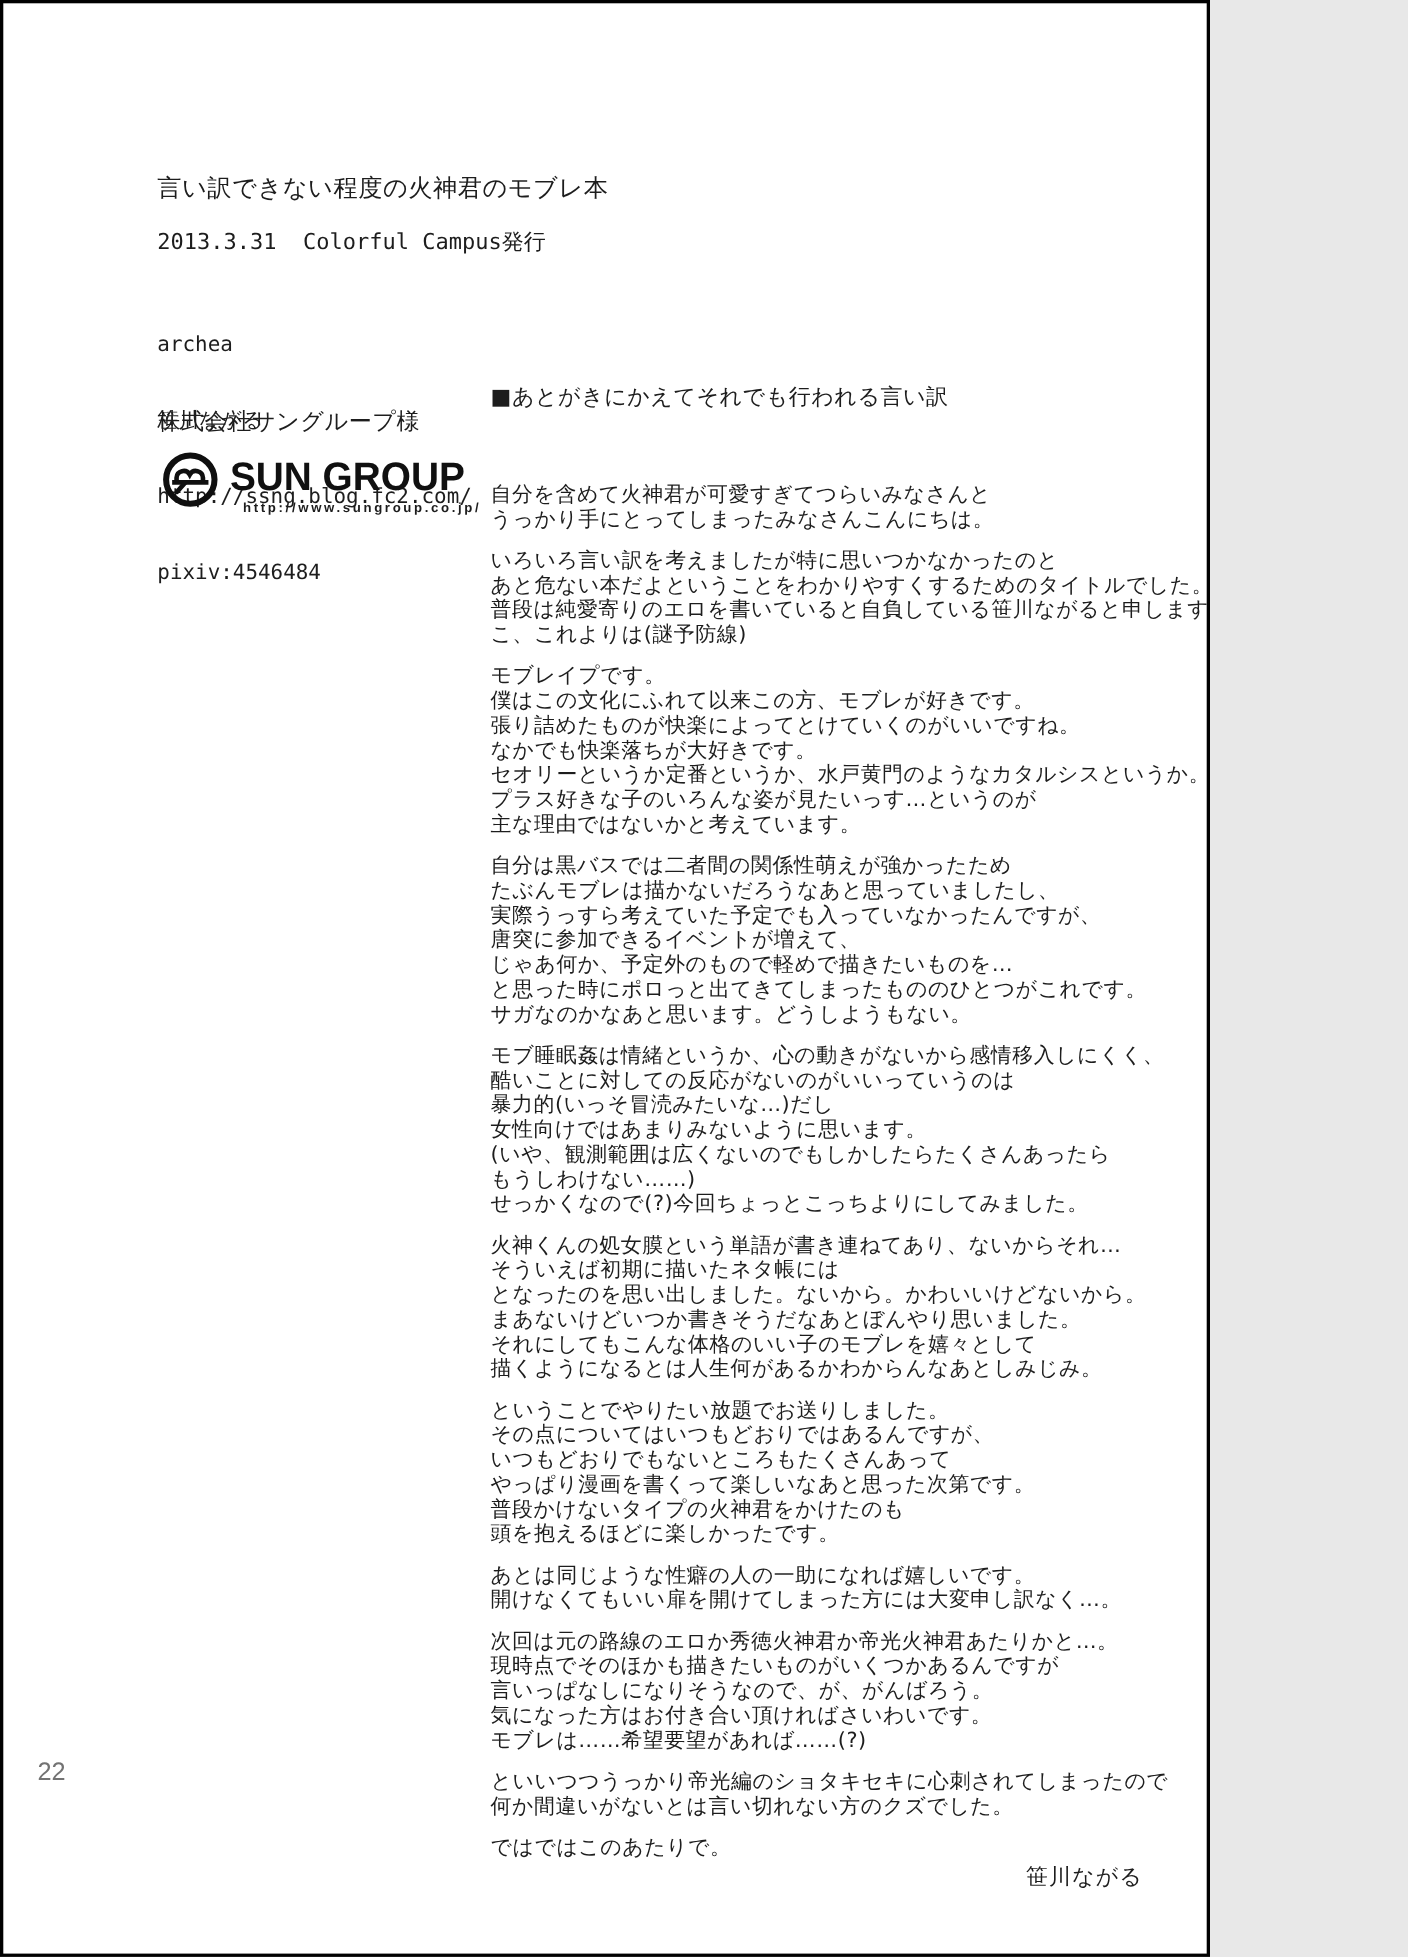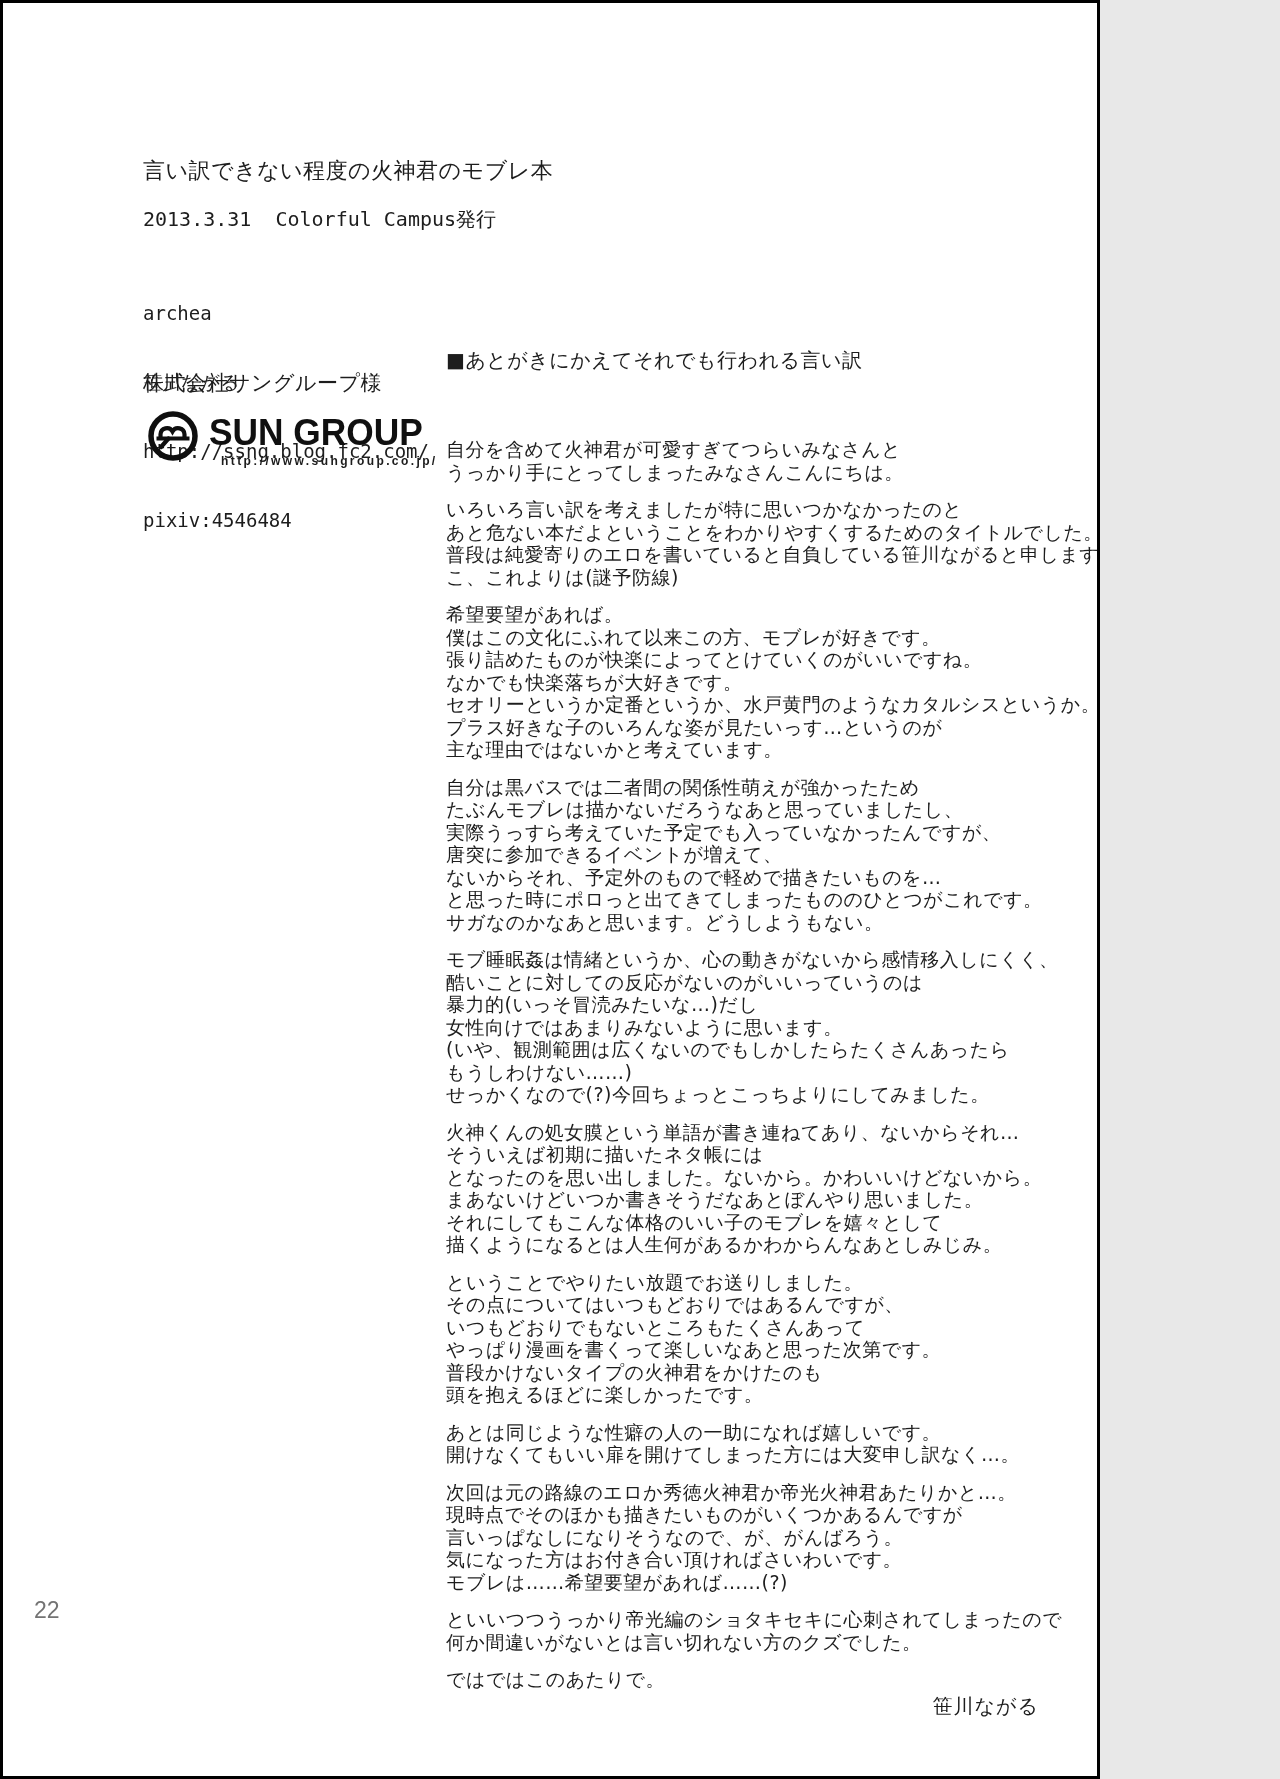--- a/index.html
+++ b/index.html
@@ -113,34 +113,34 @@
         <div class="aw-line">自分を含めて火神君が可愛すぎてつらいみなさんと</div>
         <div class="aw-line">うっかり手にとってしまったみなさんこんにちは。</div>
       </div>
       <div class="aw-para">
         <div class="aw-line">いろいろ言い訳を考えましたが特に思いつかなかったのと</div>
         <div class="aw-line">あと危ない本だよということをわかりやすくするためのタイトルでした。</div>
         <div class="aw-line">普段は純愛寄りのエロを書いていると自負している笹川ながると申します。</div>
         <div class="aw-line">こ、これよりは(謎予防線)</div>
       </div>
       <div class="aw-para">
-        <div class="aw-line">希望要望があれば。</div>
+        <div class="aw-line">モブレイプです。</div>
         <div class="aw-line">僕はこの文化にふれて以来この方、モブレが好きです。</div>
         <div class="aw-line">張り詰めたものが快楽によってとけていくのがいいですね。</div>
         <div class="aw-line">なかでも快楽落ちが大好きです。</div>
         <div class="aw-line">セオリーというか定番というか、水戸黄門のようなカタルシスというか。</div>
         <div class="aw-line">プラス好きな子のいろんな姿が見たいっす…というのが</div>
         <div class="aw-line">主な理由ではないかと考えています。</div>
       </div>
       <div class="aw-para">
         <div class="aw-line">自分は黒バスでは二者間の関係性萌えが強かったため</div>
         <div class="aw-line">たぶんモブレは描かないだろうなあと思っていましたし、</div>
         <div class="aw-line">実際うっすら考えていた予定でも入っていなかったんですが、</div>
         <div class="aw-line">唐突に参加できるイベントが増えて、</div>
-        <div class="aw-line">ないからそれ、予定外のもので軽めで描きたいものを…</div>
+        <div class="aw-line">じゃあ何か、予定外のもので軽めで描きたいものを…</div>
         <div class="aw-line">と思った時にポロっと出てきてしまったもののひとつがこれです。</div>
         <div class="aw-line">サガなのかなあと思います。どうしようもない。</div>
       </div>
       <div class="aw-para">
         <div class="aw-line">モブ睡眠姦は情緒というか、心の動きがないから感情移入しにくく、</div>
         <div class="aw-line">酷いことに対しての反応がないのがいいっていうのは</div>
         <div class="aw-line">暴力的(いっそ冒涜みたいな…)だし</div>
         <div class="aw-line">女性向けではあまりみないように思います。</div>
         <div class="aw-line">(いや、観測範囲は広くないのでもしかしたらたくさんあったら</div>
         <div class="aw-line">もうしわけない……)</div>

